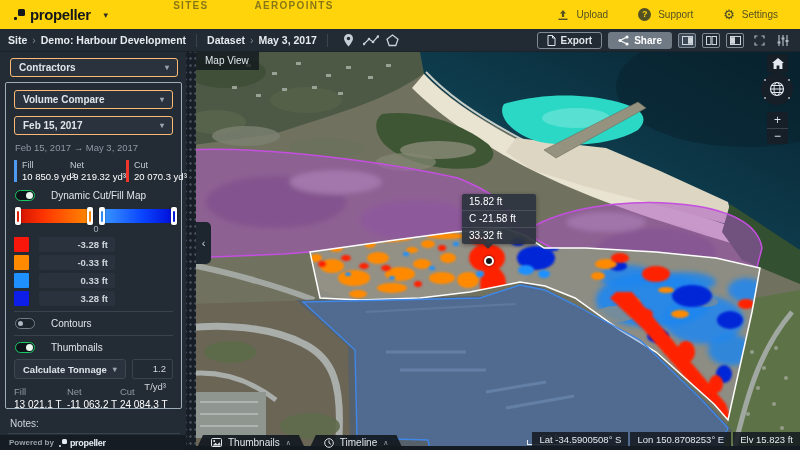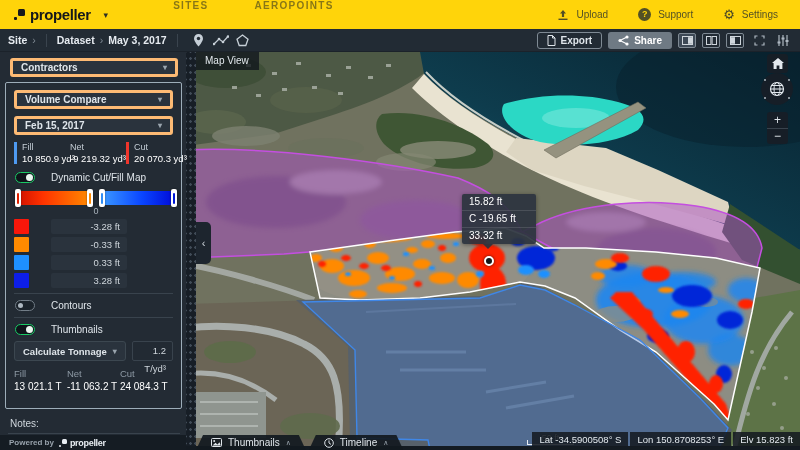--- a/index.html
+++ b/index.html
@@ -35,21 +35,21 @@
   .tool-ico { width:22px; height:16px; display:flex; align-items:center; justify-content:center; color:#c6cfd7; cursor:pointer; }
   .toolbar-right { margin-left:auto; display:flex; align-items:center; gap:6px; }
   .btn-export { display:flex; align-items:center; gap:5px; border:1px solid #7f8a94; border-radius:3px; padding:2px 9px; font-size:10px; font-weight:bold; color:#dfe5ea; cursor:pointer; }
   .btn-share { display:flex; align-items:center; gap:5px; background:#6f7a84; border-radius:3px; padding:3px 10px; font-size:10px; font-weight:bold; color:#fff; cursor:pointer; }
   .view-btn { width:18px; height:15px; border:1px solid #7f8a94; border-radius:2px; display:flex; align-items:center; justify-content:center; color:#cfd6dc; cursor:pointer; }
   .view-btn.active { background:#3d4956; }
   .plain-ico { width:18px; height:15px; display:flex; align-items:center; justify-content:center; color:#aeb8c1; cursor:pointer; }
 
   
   .sidebar { position:absolute; left:0; top:52px; width:186px; bottom:0; background:#232b34; z-index:30; }
-  .select-btn { display:flex; align-items:center; justify-content:space-between; background:#2a333d; border:3px solid #fdba74; border-radius:3px; height:19px; padding:0 8px; font-size:10px; font-weight:bold; color:#dfe5ea; cursor:pointer; }
+  .select-btn { display:flex; align-items:center; justify-content:space-between; background:#2a333d; border:1px solid #fdba74; border-radius:3px; height:19px; padding:0 8px; font-size:10px; font-weight:bold; color:#dfe5ea; cursor:pointer; }
   .select-btn .caret { font-size:8px; color:#9aa5ae; }
   .contractors { margin:6px 8px 0 10px; }
   .panel { position:absolute; left:5px; right:4px; top:30px; height:327px; border:1px solid #9dadb9; border-radius:2px; padding:7px 8px 0 8px; }
   .panel .select-btn { margin-bottom:7px; }
   .date-range { font-size:9.5px; color:#8d99a4; margin:2px 0 7px 1px; }
   .vol-row { display:flex; margin-bottom:8px; }
   .vol-col { padding-left:5px; }
   .vol-col.bar-fill { border-left:3px solid #4e9af1; width:54px; }
   .vol-col.bar-none { width:62px; padding-left:2px; }
   .vol-col.bar-cut  { border-left:3px solid #f0352b; width:56px; }
@@ -64,21 +64,21 @@
   .toggle-label { font-size:10px; color:#dfe5ea; }
   .grad-wrap { position:relative; height:27px; margin:2px 1px 0 1px; }
   .grad-bar { position:absolute; top:2px; height:14px; border-radius:2px; }
   .grad-bar.cutg  { left:2px;  width:74px; background:linear-gradient(90deg,#cf1000,#ff3300 35%,#ff8c00); }
   .grad-bar.fillg { left:86px; width:74px; background:linear-gradient(90deg,#3d9bff,#0a46ff 55%,#0009d6); }
   .handle { position:absolute; top:-2px; width:6px; height:18px; background:#fff; border-radius:2px; display:flex; align-items:center; justify-content:center; box-shadow:0 0 2px rgba(0,0,0,.5); cursor:ew-resize; }
   .handle i { display:block; width:2px; height:11px; border-radius:1px; }
   .h-l { left:-2px; } .h-r { right:-2px; }
   .grad-zero { position:absolute; left:74px; top:17px; width:14px; text-align:center; font-size:9px; color:#aab4bd; }
   .legend { margin-top:3px; }
-  .legend-row { display:flex; align-items:center; gap:22px; margin-bottom:3px; }
+  .legend-row { display:flex; align-items:center; gap:10px; margin-bottom:3px;font-weight:bold; }
   .swatch { width:15px; height:15px; border-radius:1px; flex:0 0 auto; }
   .legend-val { width:76px; height:15px; background:#2a333d; border-radius:2px; font-size:9.5px; color:#cfd6dc; text-align:right; line-height:15px; padding-right:7px; }
   .divider { height:1px; background:#39434d; margin:5px 0 6px 0; }
   .calc-row { display:flex; align-items:center; gap:6px; margin:4px 0 7px 0; }
   .btn-tonnage { display:flex; align-items:center; gap:6px; background:#2a333d; border:1px solid #3c4750; border-radius:3px; height:20px; padding:0 8px; font-size:9.5px; font-weight:bold; color:#dfe5ea; cursor:pointer; white-space:nowrap; }
   .btn-tonnage .caret { font-size:8px; color:#9aa5ae; }
   .density-input { flex:1; height:20px; background:#222a33; border:1px solid #39434d; border-radius:2px; font-size:9.5px; color:#cfd6dc; text-align:right; line-height:18px; padding:0 6px; cursor:text; }
   .ton-row { display:flex; }
   .ton-col { width:33.3%; }
   .ton-label { font-size:9.5px; color:#8d99a4; }
@@ -159,20 +159,21 @@
         <span class="gear-glyph">⚙</span>
         <span>Settings</span>
       </div>
     </div>
   </div>
 
   <div class="toolbar">
     <div class="crumb">
       <span>Site</span>
       <span class="sep">›</span>
+      <span>Demo: Harbour Development</span>
     </div>
     <div class="vdiv"></div>
     <div class="crumb">
       <span>Dataset</span>
       <span class="sep">›</span>
       <span>May 3, 2017</span>
     </div>
     <div class="vdiv"></div>
     <div class="tool-ico">
       <svg width="11" height="13" viewBox="0 0 11 13">
@@ -253,20 +254,21 @@
 
     <div class="panel">
       <div class="select-btn">
         <span>Volume Compare</span>
         <span class="caret">▾</span>
       </div>
       <div class="select-btn">
         <span>Feb 15, 2017</span>
         <span class="caret">▾</span>
       </div>
+      <div class="date-range">Feb 15, 2017 → May 3, 2017</div>
 
       <div class="vol-row">
         <div class="vol-col bar-fill">
           <div class="vol-label">Fill</div>
           <div class="vol-value">10 850.9 yd³</div>
         </div>
         <div class="vol-col bar-none">
           <div class="vol-label">Net</div>
           <div class="vol-value">-9 219.32 yd³</div>
         </div>
@@ -580,21 +582,21 @@
           <path d="M1.5 8 H14.5 M2.5 4.5 H13.5 M2.5 11.5 H13.5" stroke="#e3e9ee" stroke-width="1"></path>
         </svg>
     </div>
     <div class="ctrl ctrl-zoom">
       <div class="zoom-btn">+</div>
       <div class="zoom-btn">−</div>
     </div>
 
     <div class="tooltip">
       <div class="tooltip-row">15.82 ft</div>
-      <div class="tooltip-row">C -19.65 ft</div>
+      <div class="tooltip-row">C -21.58 ft</div>
       <div class="tooltip-row">33.32 ft</div>
     </div>
     <div class="cursor-dot"></div>
 
     <div class="bottom-strip"></div>
     <div class="bottom-tabs">
       <div class="bottom-tab">
         <svg width="11" height="9" viewBox="0 0 11 9">
             <rect x="0.5" y="0.5" width="10" height="8" rx="1" stroke="#dfe5ea" fill="none"></rect>
             <circle cx="3.2" cy="3" r="1" fill="#dfe5ea"></circle>

